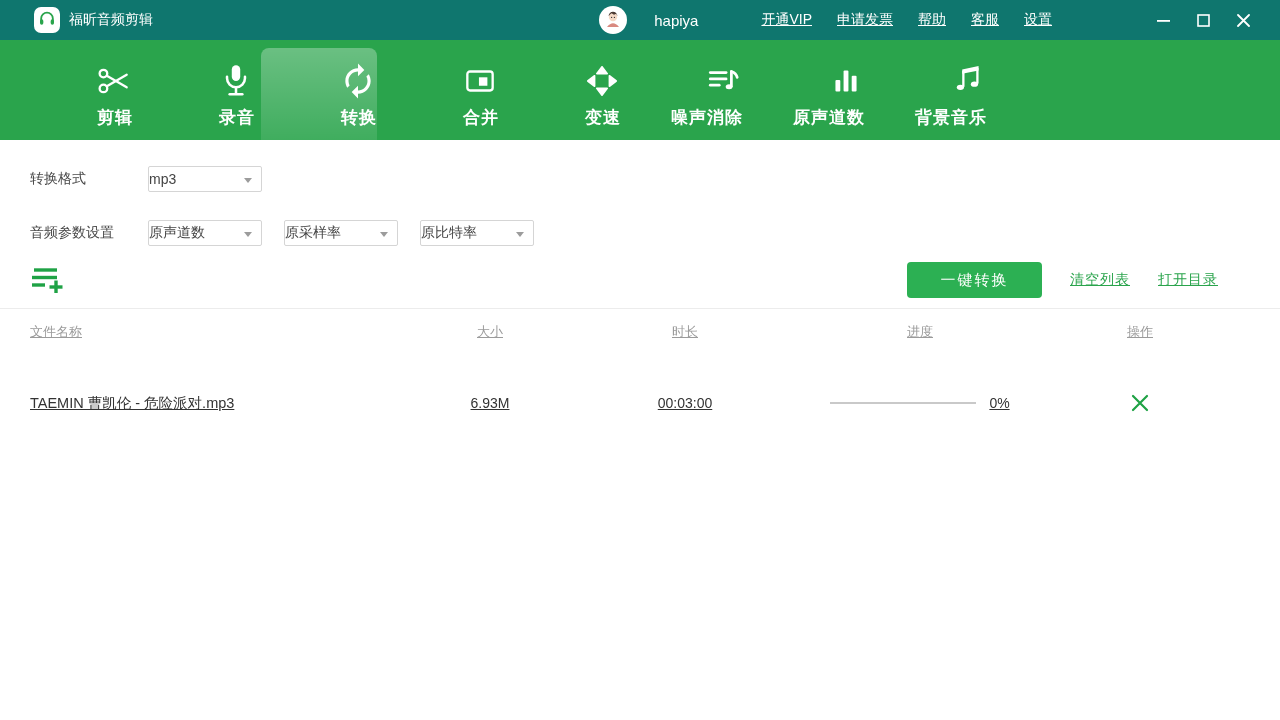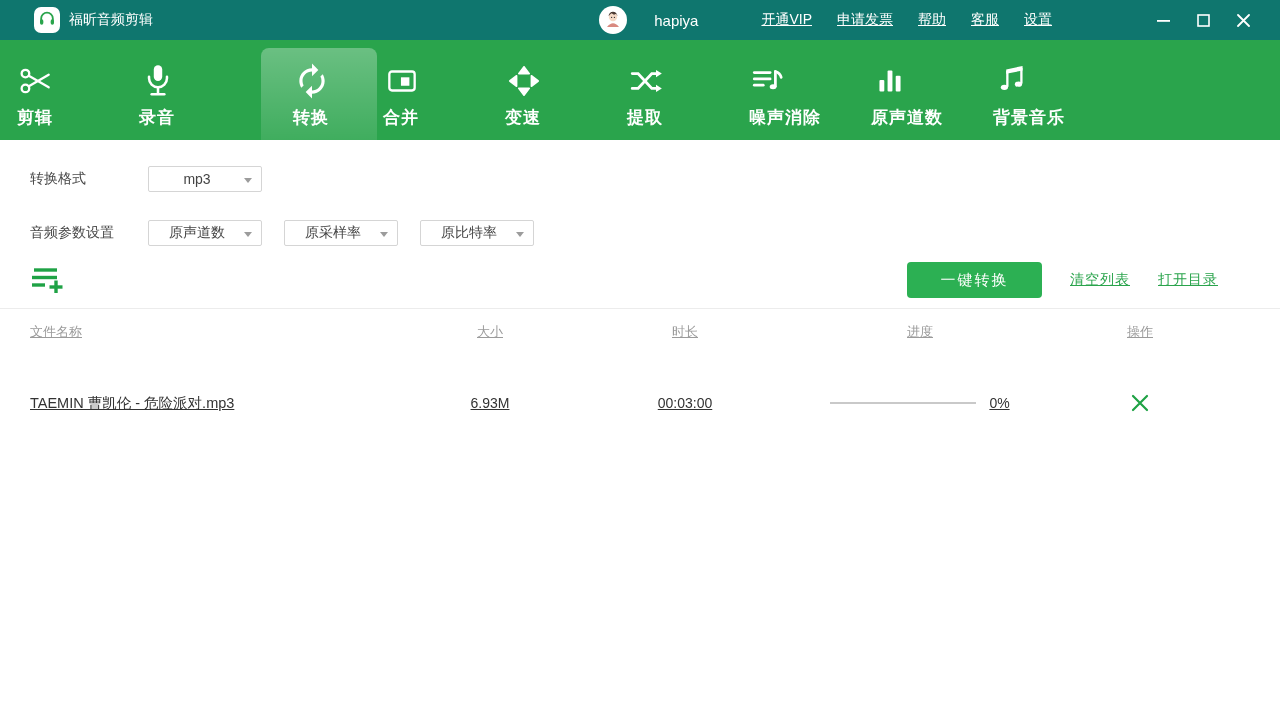--- a/index.html
+++ b/index.html
@@ -20,37 +20,37 @@
   .username { font-size:15px; margin-left:14px; }
   .tb-menu { display:flex; align-items:center; margin-left:50px;text-decoration:underline; }
   .tb-menu-item { font-size:14px; margin-right:25px; cursor:pointer; white-space:nowrap; }
   .win-controls { display:flex; align-items:center; margin-left:48px; }
   .win-btn { width:30px; height:30px; display:flex; align-items:center; justify-content:center; cursor:pointer; margin-left:10px; }
 
   
   .toolbar { height:100px; background:#2aa44c; display:flex; padding-left:17px; }
   .tab {
     width:116px; height:92px; margin-top:8px; margin-right:6px;
-    display:flex; flex-direction:column; align-items:flex-start;
+    display:flex; flex-direction:column; align-items:flex-end;
     padding-top:14px; cursor:pointer; border-radius:8px 8px 0 0;
   }
   .tab.active { background:linear-gradient(180deg, rgba(255,255,255,.30), rgba(255,255,255,.10));padding-left:32px; }
   .tab .ticon { width:38px; height:38px; display:flex; align-items:center; justify-content:center; }
   .tab .tlabel { margin-top:6px; font-size:17px; font-weight:bold; color:#fff; letter-spacing:1px; white-space:nowrap; }
 
   
   .content { background:#fff; height:580px; }
   .setting-row { display:flex; align-items:center; padding-left:30px; }
   .row-format { padding-top:26px; }
   .row-params { padding-top:28px; }
   .setting-label { font-size:14px; color:#4a4a4a; width:118px; flex:0 0 auto; }
   .setting-label.wide { width:118px; }
   .select-box {
     width:114px; height:26px; border:1px solid #d5d5d5; border-radius:2px;
-    display:flex; align-items:center; justify-content:center;
+    display:flex; align-items:center; 
     font-size:14px; color:#444; position:relative; cursor:pointer;
     padding-right:16px; margin-right:22px; background:#fff;
   }
   .select-box .arrow {
     position:absolute; right:9px; top:11px; width:0; height:0;
     border-left:4.5px solid transparent; border-right:4.5px solid transparent;
     border-top:5px solid #9c9c9c;
   }
 
   .actions-row { display:flex; align-items:center; padding:16px 62px 0 30px; height:52px;justify-content:space-between; }
@@ -187,33 +187,20 @@
           <path d="M18 4.5 L23 11 H13 Z"></path>
           <path d="M18 31.5 L23 25 H13 Z"></path>
           <path d="M4.5 18 L11 13 V23 Z"></path>
           <path d="M31.5 18 L25 13 V23 Z"></path>
         </g>
       </svg>
     </span>
     <span class="tlabel">变速</span>
   </div>
 
-  <div class="tab">
-    <span class="ticon">
-      <svg width="38" height="38" viewBox="0 0 36 36">
-        <g stroke="#fff" stroke-width="2.8" fill="none" stroke-linecap="round">
-          <path d="M5 11 h5.5 L23.5 25 h5"></path>
-          <path d="M5 25 h5.5 L23.5 11 h5"></path>
-        </g>
-        <path d="M27.5 21.5 L33 25 L27.5 28.5 Z" fill="#fff"></path>
-        <path d="M27.5 7.5 L33 11 L27.5 14.5 Z" fill="#fff"></path>
-      </svg>
-    </span>
-    <span class="tlabel">提取</span>
-  </div>
 
   <div class="tab">
     <span class="ticon">
       <svg width="38" height="38" viewBox="0 0 36 36">
         <g stroke="#fff" stroke-width="2.6" stroke-linecap="round">
           <line x1="5" y1="10" x2="20" y2="10"></line>
           <line x1="5" y1="16" x2="20" y2="16"></line>
           <line x1="5" y1="22" x2="13.5" y2="22"></line>
           <line x1="25" y1="9" x2="25" y2="23"></line>
         </g>

